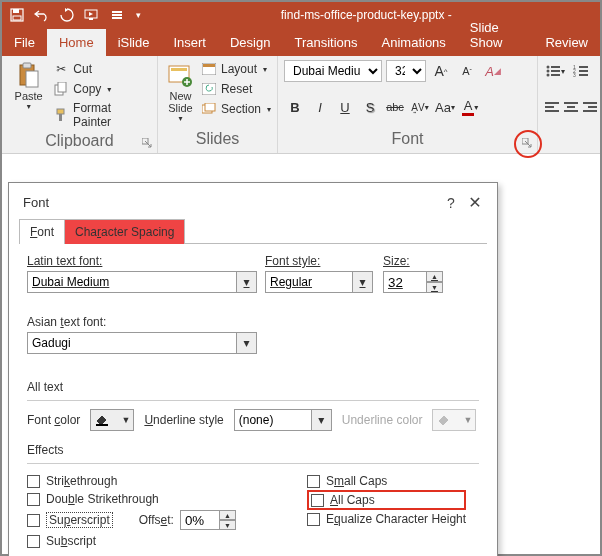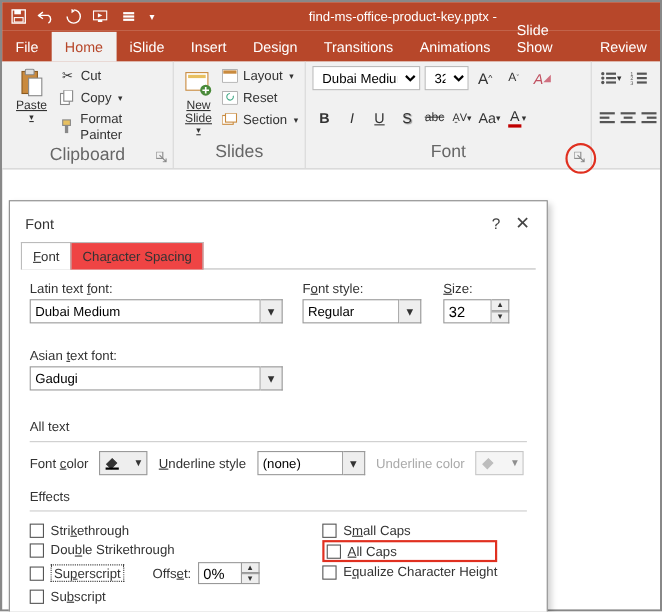--- a/index.html
+++ b/index.html
@@ -15,21 +15,21 @@
   .tab { padding: 6px 12px; font-size:13px; cursor:pointer;}
   .tab.active { background:#f1f1f1; color:#b7472a; }
   
   .ribbon { background:#f1f1f1; border-bottom:1px solid #d0d0d0; height:98px; display:flex; }
   .group { border-right:1px solid #d8d8d8; padding:4px 6px 2px 6px; display:flex; flex-direction:column; justify-content:space-between; position:relative;}
   .group-label { text-align:center; font-size:16px; color:#666; padding:2px 0 3px 0;}
   .clip-group { width:156px; }
   .slides-group { width:120px;}
   .font-group { flex:1; }
   .paste-big { display:flex; gap:4px;}
-  .bigbtn { display:flex; flex-direction:column; align-items:center; width:42px; padding:2px; cursor:pointer;text-decoration:underline;}
+  .bigbtn { display:flex; flex-direction:column; align-items:center; width:42px; padding:2px; cursor:pointer;}
   .bigbtn .ico { width:28px; height:28px; display:flex; align-items:center; justify-content:center;}
   .bigbtn .lbl { font-size:11px; line-height:12px; text-align:center;}
   .mini-row { display:flex; align-items:center; gap:4px; font-size:12px; cursor:pointer; padding:1px 0;}
   .mini-row .ico { width:16px; height:16px; display:flex; align-items:center; justify-content:center;}
   .font-top { display:flex; gap:4px; align-items:center; flex-wrap:wrap;}
   .font-select { height:22px; border:1px solid #bbb; background:#fff; font-size:12px; padding:0 4px;}
   .font-name-sel { width:98px;}
   .font-size-sel { width:40px;}
   .sq { width:22px; height:22px; border:1px solid transparent; display:flex; align-items:center; justify-content:center; cursor:pointer; font-size:13px;}
   .font-bottom { display:flex; gap:3px; align-items:center; margin-top:4px;}
@@ -38,21 +38,21 @@
   .para-group { width:62px; border-right:none;}
   
   .dialog { position:absolute; left:6px; top:180px; width:490px; background:#fff; border:1px solid #888; box-shadow:3px 3px 6px rgba(0,0,0,0.2); }
   .dlg-title { display:flex; align-items:center; padding:10px 10px 6px 14px; font-size:13px;}
   .dlg-title .spacer{flex:1;}
   .dlg-title .hc { width:24px; text-align:center; font-size:14px; cursor:pointer; color:#444;}
   .dlg-tabs { display:flex; border-bottom:1px solid #bbb; margin:0 10px;}
   .dlg-tab { padding:5px 10px; font-size:12px; border:1px solid #bbb; border-bottom:none; margin-right:-1px; background:#ef4444; cursor:pointer; position:relative; top:1px;}
   .dlg-tab.active { background:#fff; }
   .dlg-body { padding:10px 18px 8px 18px; font-size:12px;}
-  .row { display:flex; gap:18px; margin-bottom:22px;}
+  .row { display:flex; gap:8px; margin-bottom:22px;text-decoration:underline;}
   .col { display:flex; flex-direction:column; gap:3px;}
   .combo { display:flex; }
   .combo input, .combo select, .dropdown { height:22px; border:1px solid #999; font-size:12px; padding:0 4px; background:#fff;}
   .drop-btn { width:20px; height:22px; border:1px solid #999; border-left:none; background:#eee; display:flex; align-items:center; justify-content:center; cursor:pointer;}
   .label { color:#333; }
   .section-line { border-top:1px solid #ccc; margin:6px 0 8px 0; position:relative;}
   .inline { display:flex; align-items:center; gap:8px;}
   .colorbtn { width:44px; height:22px; border:1px solid #999; display:flex; align-items:center; justify-content:space-between; padding:0 3px; background:#eee; cursor:pointer;}
   .ul-color { color:#aaa; }
   .checkbox-row { display:flex; align-items:center; gap:6px; padding:2px 0; font-size:12px;}
@@ -384,21 +384,21 @@
       <div class="colorbtn" style="opacity:0.55;">
         <svg width="16" height="14">
               <path d="M3 8 L8 3 L12 7 L7 12 Z" fill="#888" stroke="#888"></path>
             </svg>
         <span style="font-size:9px;">▼</span>
       </div>
     </div>
 
     <div style="margin-top:12px;" class="label">Effects</div>
     <div class="section-line"></div>
-    <div style="display:flex;gap:16px;">
+    <div style="display:flex;gap:30px;">
       <div style="width:250px;">
         <div class="checkbox-row">
               <span class="cb"></span>
               <span>Stri<span class="underline-a">k</span>ethrough</span>
             </div>
         <div class="checkbox-row">
               <span class="cb"></span>
               <span>Dou<span class="underline-a">b</span>le Strikethrough</span>
             </div>
         <div class="checkbox-row">

